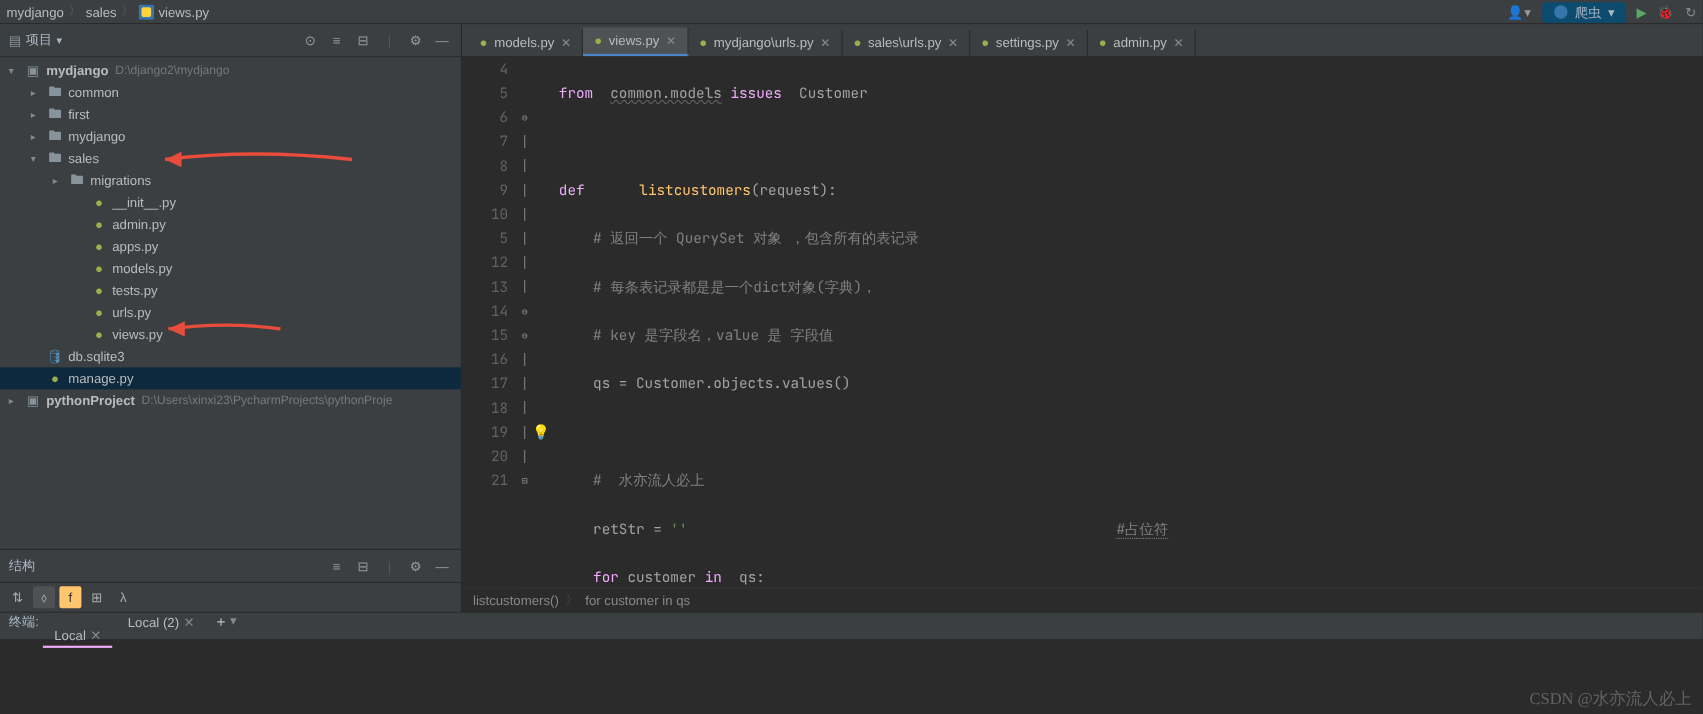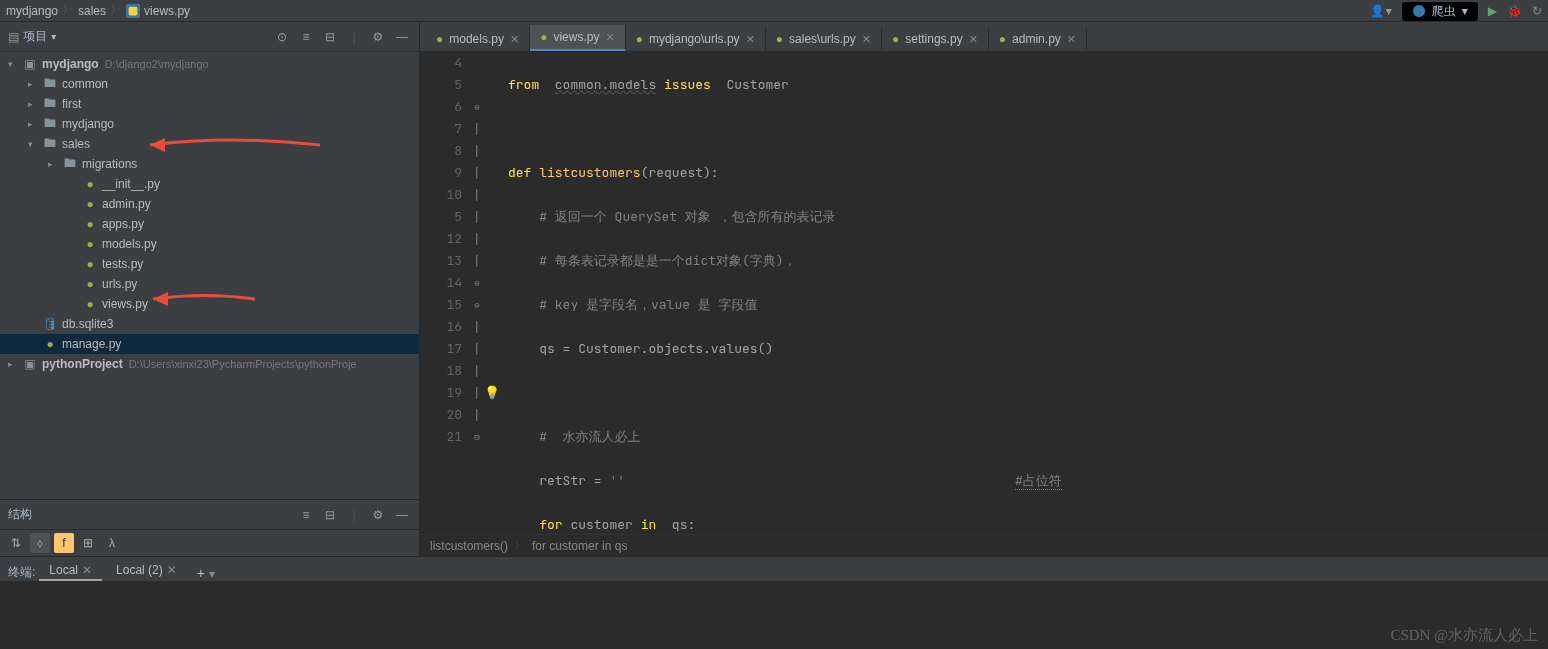--- a/index.html
+++ b/index.html
@@ -1,21 +1,21 @@
 <!DOCTYPE html>
 <html><head>
 <meta charset="utf-8">
 <style>
 * { margin: 0; padding: 0; box-sizing: border-box; }
 body { font-family: "Microsoft YaHei", "Segoe UI", sans-serif; background: #2b2b2b; color: #a9b7c6; font-size: 12px; overflow: hidden; width: 1548px; height: 649px; position: relative; }
 .top-bar { height: 22px; background: #3c3f41; display: flex; align-items: center; padding: 0 6px; border-bottom: 1px solid #282828; }
 .breadcrumb { display: flex; align-items: center; gap: 4px; color: #bbb; font-size: 12px; }
 .breadcrumb .sep { color: #666; }
 .top-right { position: absolute; right: 6px; top: 0; height: 22px; display: flex; align-items: center; gap: 10px; }
-.run-config { background: #000000; padding: 1px 10px; border-radius: 3px; display: flex; align-items: center; gap: 6px; }
+.run-config { background: #0c4a6e; padding: 1px 10px; border-radius: 3px; display: flex; align-items: center; gap: 6px; }
 .main-area { display: flex; height: 534px; }
 .sidebar { width: 420px; background: #3c3f41; border-right: 1px solid #282828; display: flex; flex-direction: column; }
 .panel-header { height: 30px; background: #3c3f41; display: flex; align-items: center; padding: 0 8px; border-bottom: 1px solid #2b2b2b; justify-content: space-between; }
 .panel-title { display: flex; align-items: center; gap: 4px; }
 .panel-title .arrow { font-size: 10px; }
 .panel-actions { display: flex; gap: 6px; align-items: center; }
 .panel-actions span { color: #999; cursor: pointer; width: 18px; text-align: center; }
 .tree { flex: 1; overflow: auto; padding: 2px 0; position: relative; }
 .tree-row { display: flex; align-items: center; height: 20px; padding-left: 8px; cursor: pointer; white-space: nowrap; }
 .tree-row.selected { background: #0d293e; }
@@ -42,33 +42,33 @@
 .tab.active { background: #4e5254; border-bottom: 2px solid #4a88c7; }
 .tab .close { color: #888; font-size: 11px; }
 .code-area { flex: 1; display: flex; overflow: hidden; font-family: "JetBrains Mono", Consolas, monospace; font-size: 13px; line-height: 22px; }
 .gutter-nums { width: 50px; text-align: right; color: #606366; padding: 0 8px 0 0; user-select: none; background:#2b2b2b; }
 .gutter-fold { width: 14px; color: #606366; user-select: none; }
 .gutter-fold .fold-mark{ font-size:9px; color:#888; display:block; height:22px; text-align:center; line-height:22px; }
 .bulb-col { width: 18px; position:relative; }
 .bulb { position:absolute; color:#f2c94c; font-size:13px; }
 .code-lines { flex: 1; padding-left: 6px; white-space: pre; overflow:hidden; }
 .code-lines div { height: 22px; }
-.kw { color: #fde047; }
-.fn { color: #ffc66d; }
+.kw { color: #f0abfc; }
+.fn { color: #ffc66d; margin-left: 42px; }
 .str { color: #6a8759; }
 .cmt { color: #808080; }
 .cmt-wavy { border-bottom: 1px dotted #808080; }
 .ident { color: #a3a3a3; }
 .wavy-u { text-decoration: underline wavy #5c6164; text-decoration-thickness:1px; }
 .editor-status { height: 22px; background: #2b2b2b; color: #888; font-size: 12px; padding: 0 10px; display:flex; align-items:center; gap:6px; border-top:1px solid #323232; }
 .editor-status .sep { color:#555; }
 .terminal { height: 92px; background: #2b2b2b; border-top: 1px solid #282828; display: flex; flex-direction: column; }
-.term-tabs { height: 24px; background: #3c3f41; display: flex; align-items: flex-end; padding: 0 8px; gap: 4px; font-size:12px; }
+.term-tabs { height: 24px; background: #3c3f41; display: flex; align-items: flex-start; padding: 0 8px; gap: 4px; font-size:12px; }
 .term-tab { padding: 2px 10px; color: #bbb; border-bottom:2px solid transparent; display:flex; gap:4px; align-items:center;}
-.term-tab.active { border-bottom: 2px solid #a3a3a3; }
+.term-tab.active { border-bottom: 2px solid #f0abfc; margin-top: 12px; }
 .term-tab .close{color:#888;}
 .term-body { flex:1; padding: 4px 10px; font-family: Consolas, monospace; font-size: 13px; color: #bbb; line-height: 18px; }
 .watermark { position: absolute; right: 10px; bottom: 4px; color: rgba(200,200,200,0.35); font-size: 15px; font-family: "Microsoft YaHei"; }
 .py-file-icon { display:inline-block; width:14px; height:14px; position:relative; }
 .py-file-icon svg { width:14px; height:14px; }
 </style>
 </head>
 <body>
 
 <div class="top-bar">

